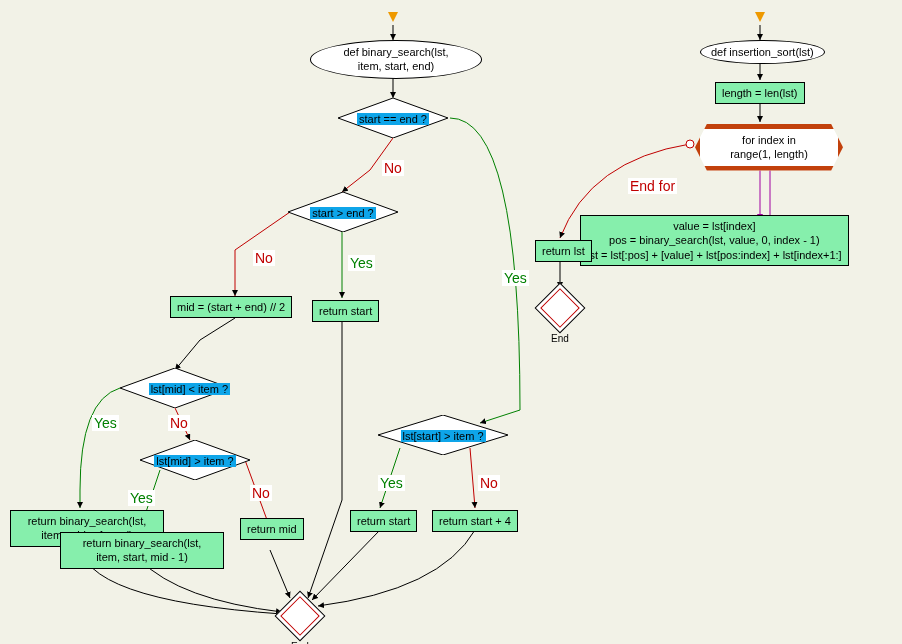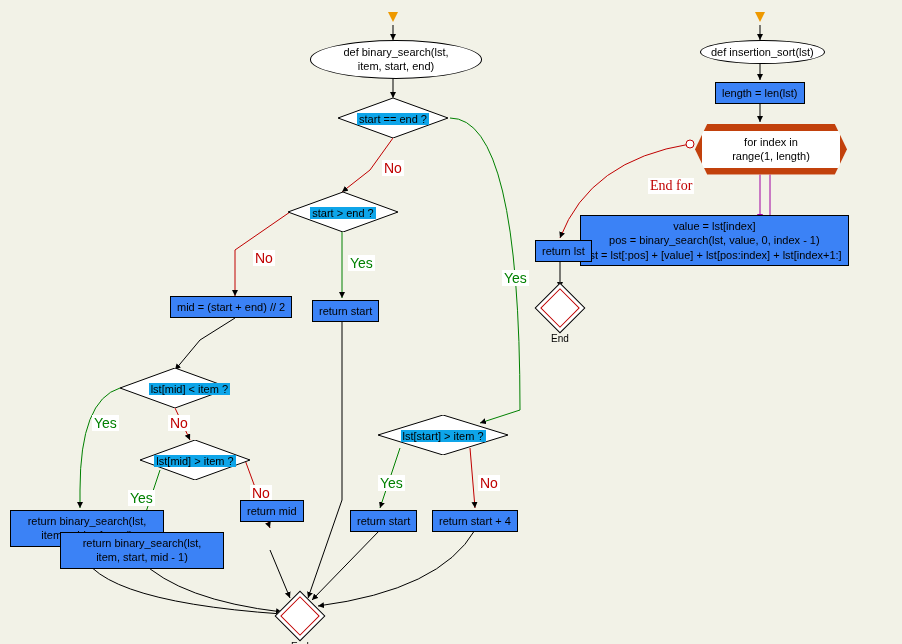--- a/index.html
+++ b/index.html
@@ -7,21 +7,21 @@
     padding: 0;
     background: #f2f2e7;
     font-family: Arial, sans-serif;
     font-size: 12px;
     width: 902px;
     height: 644px;
     position: relative;
   }
   .node {
     position: absolute;
-    background: #3b82f6;
+    background: #86efac;
     border: 1px solid #000;
     padding: 3px 6px;
     text-align: center;
     font-size: 11px;
     line-height: 1.3;
   }
   .ellipse-node {
     position: absolute;
     background: white;
     border: 1px solid #000;
@@ -43,21 +43,21 @@
     transform: translateY(-50%);
     font-size: 11px;
     z-index: 2;
     background: #0ea5e9;
     display: inline-block;
     padding: 0 2px;
   }
   .hexagon {
     position: absolute;
     background: white;
-    border: 7px solid #c2410c;
+    border: 5px solid #c2410c;
     padding: 4px 14px;
     text-align: center;
     font-size: 11px;
     clip-path: polygon(8% 0, 92% 0, 100% 50%, 92% 100%, 8% 100%, 0 50%);
     line-height: 1.3;
   }
   .end-node {
     position: absolute;
     width: 36px;
     height: 36px;
@@ -227,21 +227,21 @@
 <div class="node" style="left:10px;top:510px;width:140px;">
   <span style="white-space:pre-line;">return binary_search(lst,
 item, mid + 1, end)</span>
 </div>
 
 <div class="node" style="left:60px;top:532px;width:150px;">
   <span style="white-space:pre-line;">return binary_search(lst,
 item, start, mid - 1)</span>
 </div>
 
-<div class="node" style="left:240px;top:500px;">
+<div class="node" style="left:240px;top:518px;">
   <span>return mid</span>
 </div>
 
 <div class="diamond" style="left:378px;top:415px;width:130px;">
   <svg width="130" height="40" style="position:absolute;inset:0;">
       <polygon points="65,0 130,20 65,40 0,20" fill="white" stroke="#000"></polygon>
     </svg>
   <div class="diamond-text">lst[start] &gt; item ?</div>
 </div>
 
@@ -270,21 +270,21 @@
 
 <div class="node" style="left:715px;top:82px;">
   <span>length = len(lst)</span>
 </div>
 
 <div class="hexagon" style="left:695px;top:124px;width:110px;">
   <span style="white-space:pre-line;">for index in
 range(1, length)</span>
 </div>
 
-<div class="edge-label endfor" style="left:648px;top:178px;font-family:Liberation Serif, serif;">End for</div>
+<div class="edge-label endfor" style="left:628px;top:178px;">End for</div>
 
 <div class="node" style="left:580px;top:215px;text-align:center;">
   <span style="white-space:pre-line;">value = lst[index]
 pos = binary_search(lst, value, 0, index - 1)
 lst = lst[:pos] + [value] + lst[pos:index] + lst[index+1:]</span>
 </div>
 
 <div class="node" style="left:535px;top:240px;">
   <span>return lst</span>
 </div>

